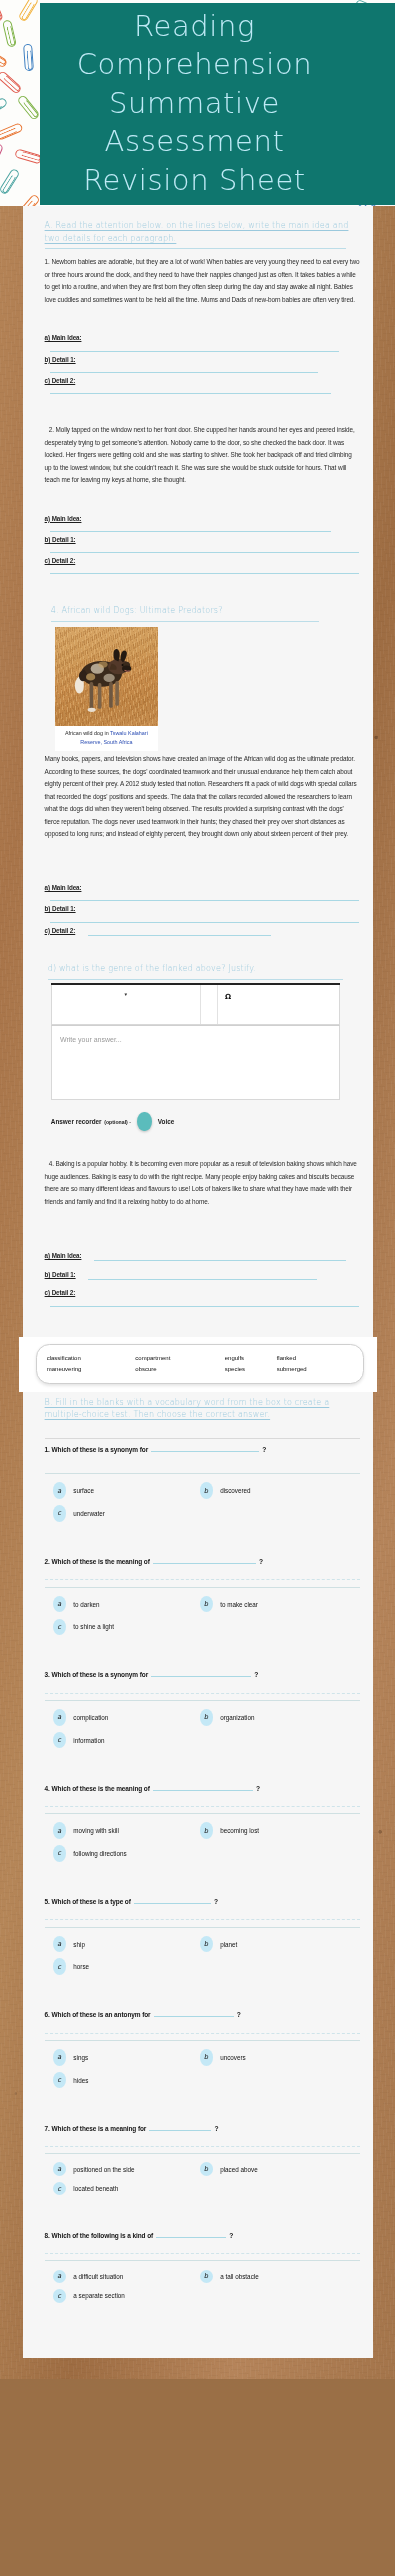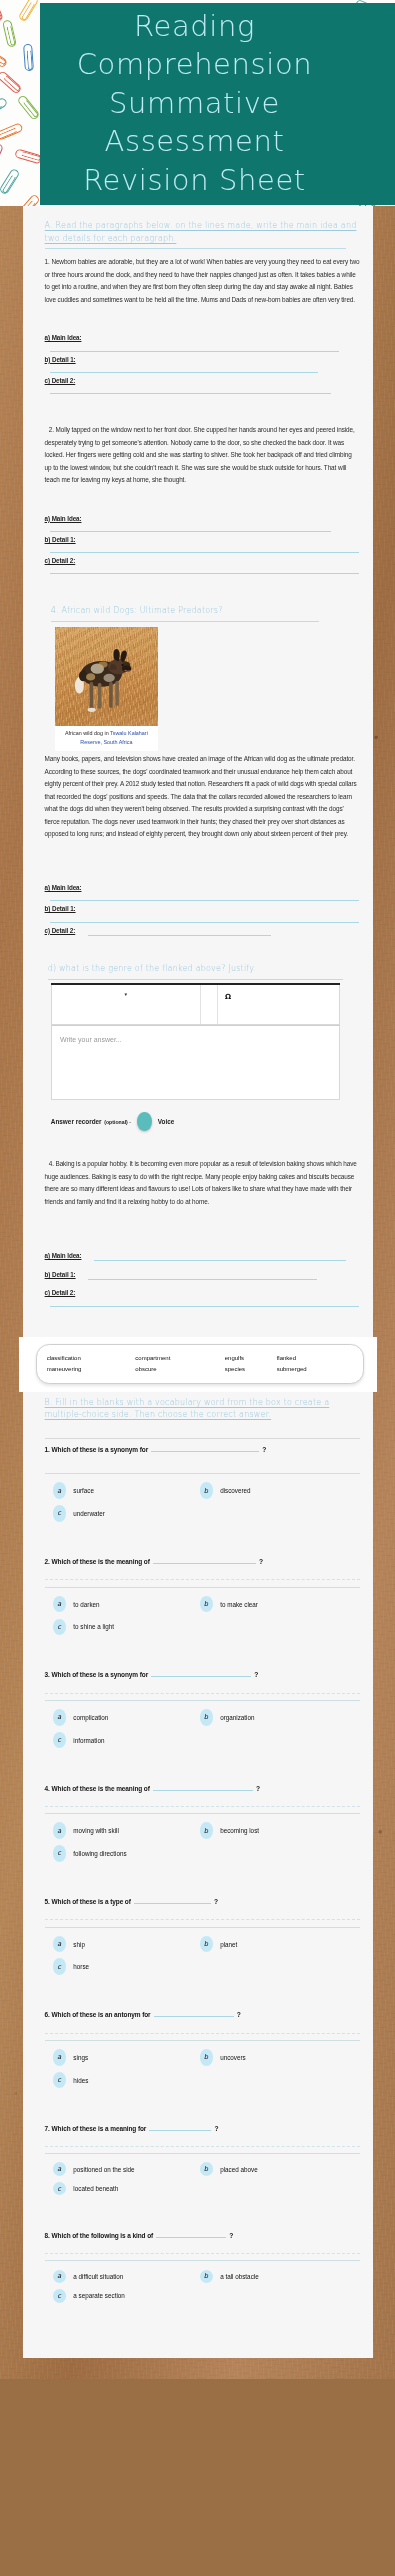--- a/index.html
+++ b/index.html
@@ -315,21 +315,21 @@
     <div class="title-card">
       <div class="title-text">Reading Comprehension Summative Assessment Revision Sheet</div>
     </div>
   </div>
 
   <div class="sheet">
     <div class="sheet-inner">
 
       <div style="height:14.4px"></div>
 
-      <div class="hand underlined">A. Read the paragraphs below. on the lines made, write the main idea and two details for each paragraph.</div>
+      <div class="hand underlined">A. Read the attention below. on the lines below, write the main idea and two details for each paragraph.</div>
       <div class="ansline" style="width:301px;margin:3.1px 0 0 0;border-color:#bcdde8"></div>
 
       <div class="spacer-sm"></div>
 
       
       <div class="para">1. Newborn babies are adorable, but they are a lot of work! When babies are very young they need to eat every two or three hours around the clock, and they need to have their nappies changed just as often. It takes babies a while to get into a routine, and when they are first born they often sleep during the day and stay awake all night. Babies love cuddles and sometimes want to be held all the time. Mums and Dads of new-born babies are often very tired.</div>
       <div class="spacer-lg"></div>
 
       <div class="qlabel">a) Main Idea:</div>
       <div class="ansline w1"></div>
@@ -471,21 +471,21 @@
                 <td>species</td>
                 <td>submerged</td>
               </tr>
             </tbody>
         </table>
       </div>
     </div>
 
     <div class="sheet-inner">
       <div style="height:5.2px"></div>
-      <div class="hand underlined">B. Fill in the blanks with a vocabulary word from the box to create a multiple-choice side. Then choose the correct answer.</div>
+      <div class="hand underlined">B. Fill in the blanks with a vocabulary word from the box to create a multiple-choice test. Then choose the correct answer.</div>
 
       <div style="height:13.4px"></div>
       <div class="hr-light"></div>
 
       <div id="mcq-list">
           <div class="mcq">
             <div class="mcq-stem">
               <span>1. Which of these is a synonym for</span>
               <span class="blank" style="width: 108px;"></span>
               <span class="qmark">?</span>

